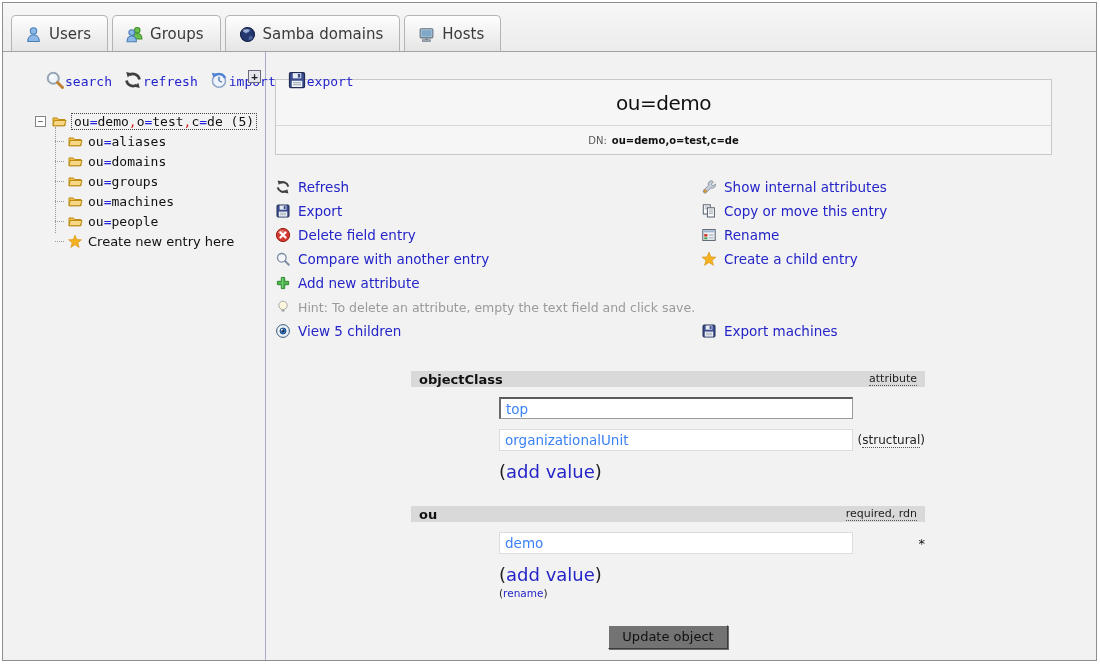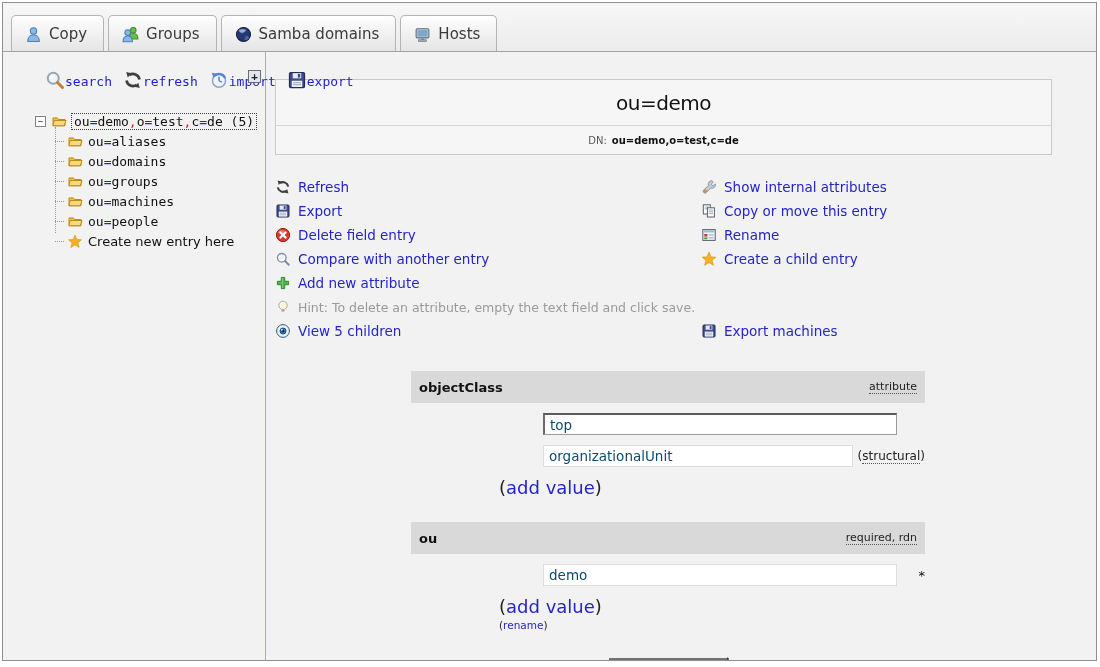--- a/index.html
+++ b/index.html
@@ -58,28 +58,28 @@
   .actions { margin-top:20px; display:grid; grid-template-columns:426px 1fr; column-gap:0; }
   .acol { display:flex; flex-direction:column; }
   .alink { display:flex; align-items:center; gap:7px; height:24px; color:#2424c8; font-size:13.5px;
            cursor:pointer; text-decoration:none; }
   .alink .ic { width:16px; height:16px; flex:none; }
   .hint-row { display:flex; align-items:center; gap:7px; height:24px; color:#9a9a9a; font-size:12.5px; }
   .children-row { display:grid; grid-template-columns:426px 1fr; }
 
   
   .attrs { width:514px; margin:28px 0 0 136px; }
-  .attr-head { height:32px; background:#d9d9d9; display:flex; align-items:center;
+  .attr-head { height:16px; background:#d9d9d9; display:flex; align-items:center;
                justify-content:space-between; padding:0 8px 0 8px; }
   .attr-name { font-weight:bold; font-size:13px; color:#111; }
   .attr-flags { font-size:11px; color:#222; border-bottom:1px dotted #555; cursor:help; }
   .vals { padding-left:88px; }
   .vrow { display:flex; align-items:center; margin-top:10px; }
   .vrow input { width:354px; height:22px; padding:1px 5px; font:13.5px "DejaVu Sans","Liberation Sans",sans-serif;
-                color:#0c4a6e; background:#fff; border:1px solid #dcdcdc;margin-left:44px; }
+                color:#3b82f6; background:#fff; border:1px solid #dcdcdc; }
   .vrow input.focused { border:1px solid #9a9a9a; border-top:2px solid #5a5a5a; border-left:2px solid #6a6a6a; }
   .note { margin-left:5px; font-size:12px; color:#222; }
   .note .dotted { border-bottom:1px dotted #555; cursor:help; }
   .req-star { margin-left:auto; font-size:13px; color:#111; }
   .addval { margin-top:10px; font-size:18px; cursor:pointer; }
   .addval .paren { color:#222; }
   .addval .lnk { color:#2424c8; }
   .renameln { margin-top:2px; font-size:10.5px; cursor:pointer; }
   .renameln .paren { color:#222; }
   .renameln .lnk { color:#2424c8; }
@@ -199,21 +199,21 @@
   </defs>
 </svg>
 
 <div class="frame">
 
   <div class="tabbar">
     <div class="tab">
       <svg class="ic" viewBox="0 0 16 16">
           <use href="#i-user"></use>
         </svg>
-      <span>Copy</span>
+      <span>Users</span>
     </div>
     <div class="tab">
       <svg class="ic" viewBox="0 0 16 16">
           <use href="#i-group"></use>
         </svg>
       <span>Groups</span>
     </div>
     <div class="tab">
       <svg class="ic" viewBox="0 0 16 16">
           <use href="#i-globe"></use>

